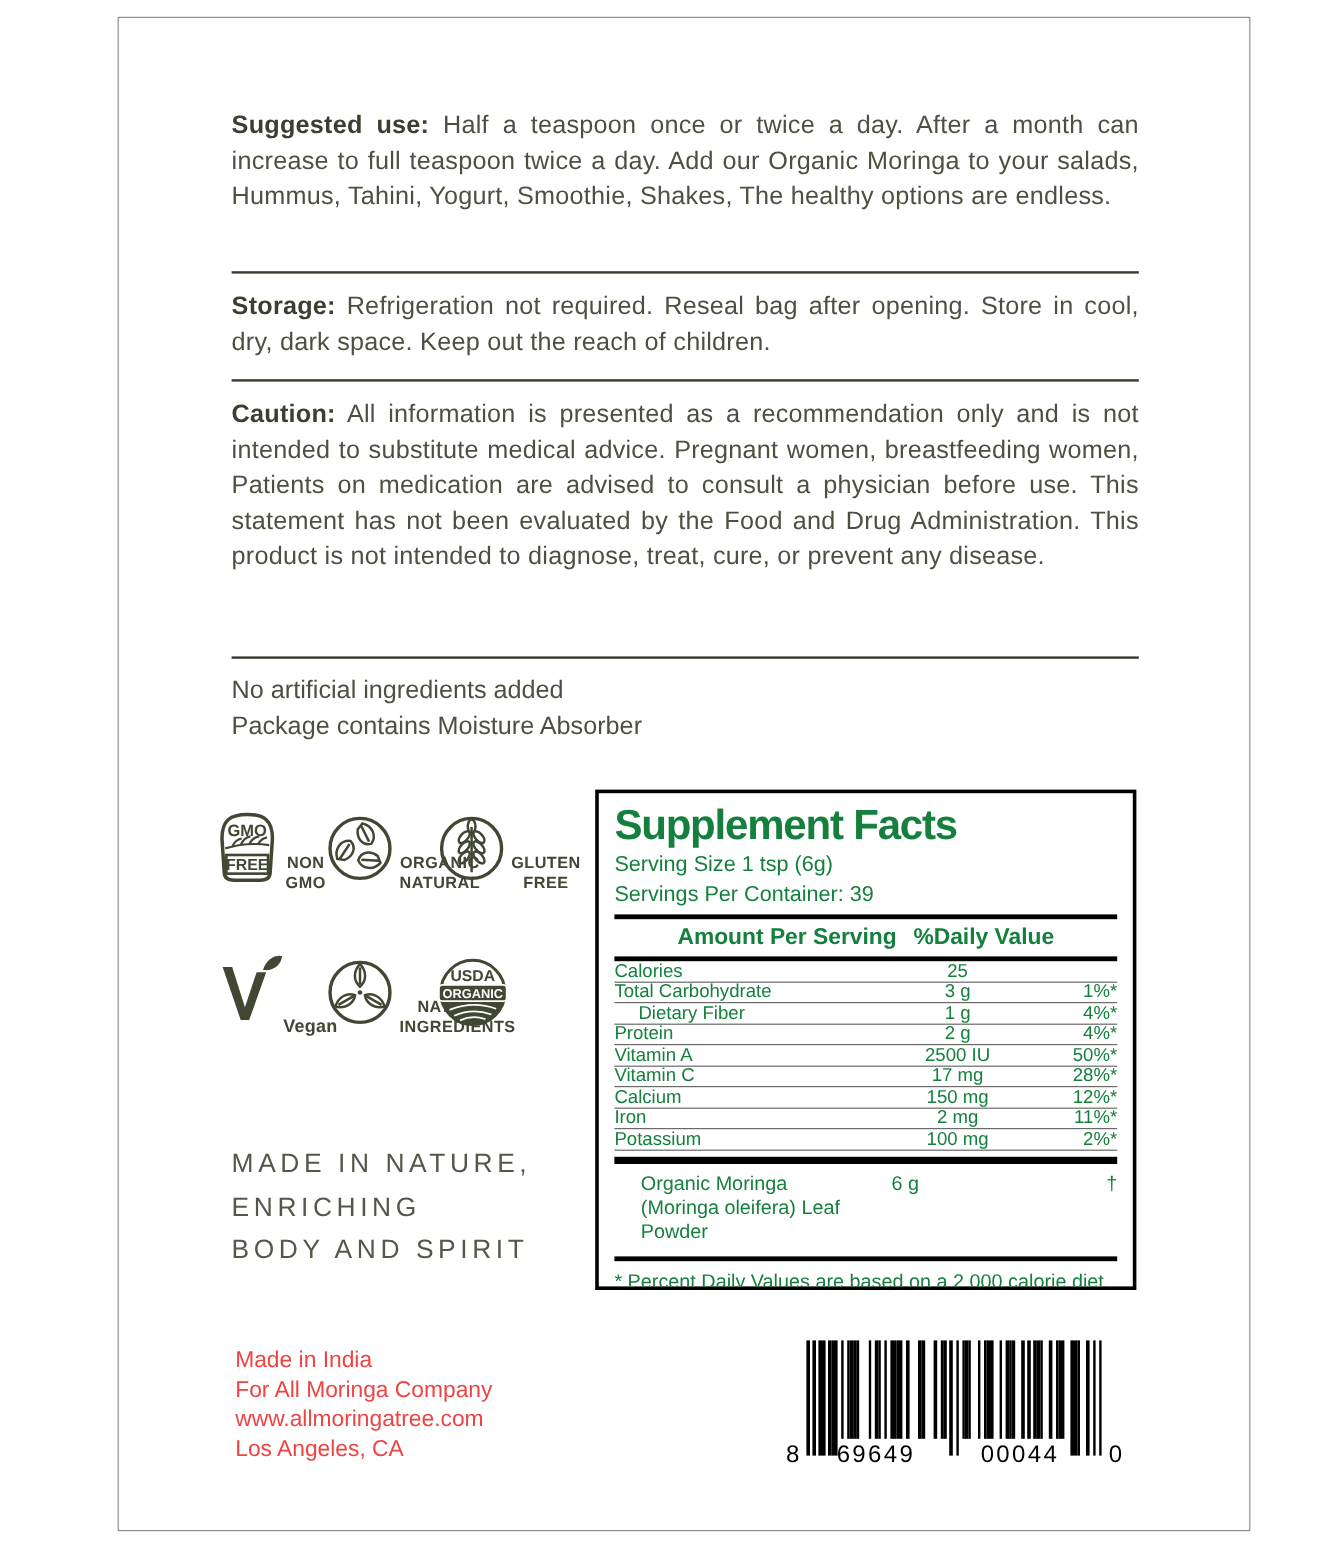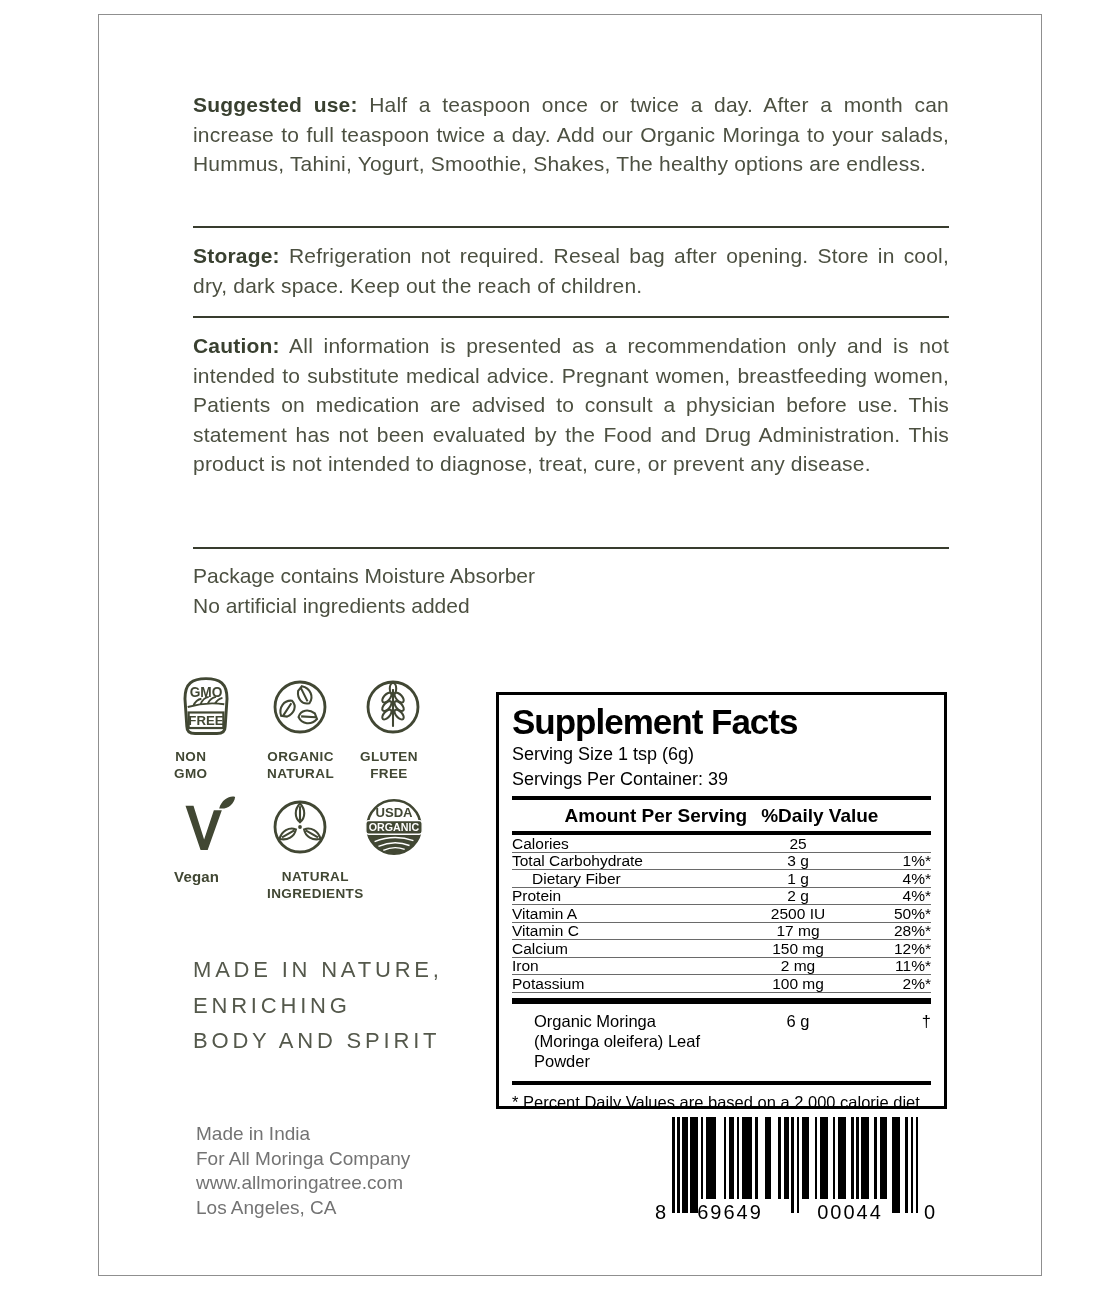--- a/index.html
+++ b/index.html
@@ -6,43 +6,43 @@
   .canvas{position:relative;width:1113px;height:1295px;background:#fff;overflow:hidden;
           font-family:"Liberation Sans","DejaVu Sans",sans-serif;}
   .package{position:absolute;left:98px;top:14px;width:944px;height:1262px;
            border:1px solid #8f8f8f;background:#fff;box-sizing:border-box;}
   .block{position:absolute;}
   .para{font-size:21px;line-height:29.6px;color:#4c5041;text-align:justify;letter-spacing:0.2px;margin:0;}
   .para b{color:#394030;font-weight:700;}
   .divider{position:absolute;height:2px;background:#383c2e;}
   .note-line{font-size:21px;line-height:30px;color:#4c5041;}
   .badge-row{position:absolute;display:flex;}
-  .badge-cell{width:93px;display:flex;flex-direction:column;align-items:flex-start;}
+  .badge-cell{width:93px;display:flex;flex-direction:row;align-items:flex-end;}
   .badge-iconwrap{height:74px;display:flex;align-items:center;justify-content:center;}
   .badge-label{font-size:13.5px;font-weight:700;color:#414733;text-align:center;
                line-height:17px;letter-spacing:0.4px;margin-top:4px;}
   .badge-label.vegan{font-size:15px;letter-spacing:0.2px;}
   .tagline{font-size:22px;letter-spacing:3.8px;color:#54584b;line-height:35.5px;}
-  .footer-line{font-size:19px;line-height:24.5px;color:#737373;}
+  .footer-line{font-size:19px;line-height:24.5px;color:#ef4444;}
   
-  .sf-box{position:absolute;left:496px;top:692px;width:451px;height:417px;box-sizing:border-box;
-          border:3px solid #000;padding:7px 13px 6px;background:#fff;color:#000000;overflow:hidden;}
+  .sf-box{position:absolute;left:496px;top:658px;width:451px;height:417px;box-sizing:border-box;
+          border:3px solid #000;padding:7px 13px 6px;background:#fff;color:#15803d;overflow:hidden;}
   .sf-title{font-size:35px;font-weight:700;letter-spacing:-1px;line-height:40px;margin:0;}
   .sf-serving{font-size:18px;line-height:24.5px;}
   .sf-bar{background:#000;height:4px;margin-top:5px;}
   .sf-bar.thick{height:6px;}
   .sf-head{display:flex;justify-content:center;gap:14px;font-weight:700;font-size:19px;padding:5px 0 4px;}
   .sf-row{display:grid;grid-template-columns:1fr 110px 78px;font-size:15.5px;line-height:15px;
           border-bottom:1px solid #6a6a6a;padding:0.5px 0 1px;}
   .sf-row:last-of-type{border-bottom:none;}
   .sf-row .amt{text-align:center;}
   .sf-row .dv{text-align:right;}
   .sf-row .nm.indent{padding-left:20px;}
   .sf-ing{display:grid;grid-template-columns:1fr 110px 78px;font-size:16.5px;line-height:20px;padding:7px 0 5px;margin-left:22px;}
-  .sf-ing .amt{text-align:center;}
+  .sf-ing .amt{text-align:left;}
   .sf-ing .dv{text-align:right;}
   .sf-notes{font-size:16.5px;line-height:23px;padding-top:6px;}
   
   .barcode{position:absolute;left:672px;top:1117px;width:248px;height:108px;}
   .bars{position:absolute;left:0;top:0;white-space:nowrap;font-size:0;}
   .bc-mod{display:inline-block;width:2.6px;height:82px;vertical-align:top;}
   .bc-mod.bar{background:#000;}
   .bc-mod.tall{height:96px;}
   .bc-digit{position:absolute;font-size:20px;color:#000;top:84px;}
   .bc-left{left:-17px;}
@@ -72,22 +72,22 @@
   <div class="divider" style="left:193px;top:316px;width:756px;"></div>
 
   <div class="block" style="left:193px;top:331px;width:756px;">
     <p class="para">
       <b>Caution:</b><span> All information is presented as a recommendation only and is not intended to substitute medical advice. Pregnant women, breastfeeding women, Patients on medication are advised to consult a physician before use. This statement has not been evaluated by the Food and Drug Administration. This product is not intended to diagnose, treat, cure, or prevent any disease.</span>
     </p>
   </div>
   <div class="divider" style="left:193px;top:547px;width:756px;"></div>
 
   <div class="block" style="left:193px;top:561px;width:756px;">
+    <div class="note-line">No artificial ingredients added</div>
     <div class="note-line">Package contains Moisture Absorber</div>
-    <div class="note-line">No artificial ingredients added</div>
   </div>
 
   <div class="badge-row" style="left:174px;top:670px;">
     <div class="badge-cell">
       <div class="badge-iconwrap">
         <svg width="64" height="70" viewBox="0 0 70 74">
           <path d="M12 28 C12 11 20 6 35 6 C50 6 58 11 58 28 L56 58 C56 64 52 66 47 66 L23 66 C18 66 14 64 14 58 Z" fill="none" stroke="#414733" stroke-width="3.2"></path>
           <text x="35" y="26" text-anchor="middle" font-size="15" font-weight="bold" fill="#414733">GMO</text>
           <path d="M15 37 Q35 31 55 34 M21 36 q3 -7 9 -8 M29 34 q3 -7 9 -8 M37 33 q3 -6 9 -7 M45 33 q3 -5 8 -6" fill="none" stroke="#414733" stroke-width="2"></path>
           <rect x="16" y="43" width="38" height="17" fill="none" stroke="#414733" stroke-width="2.4"></rect>

